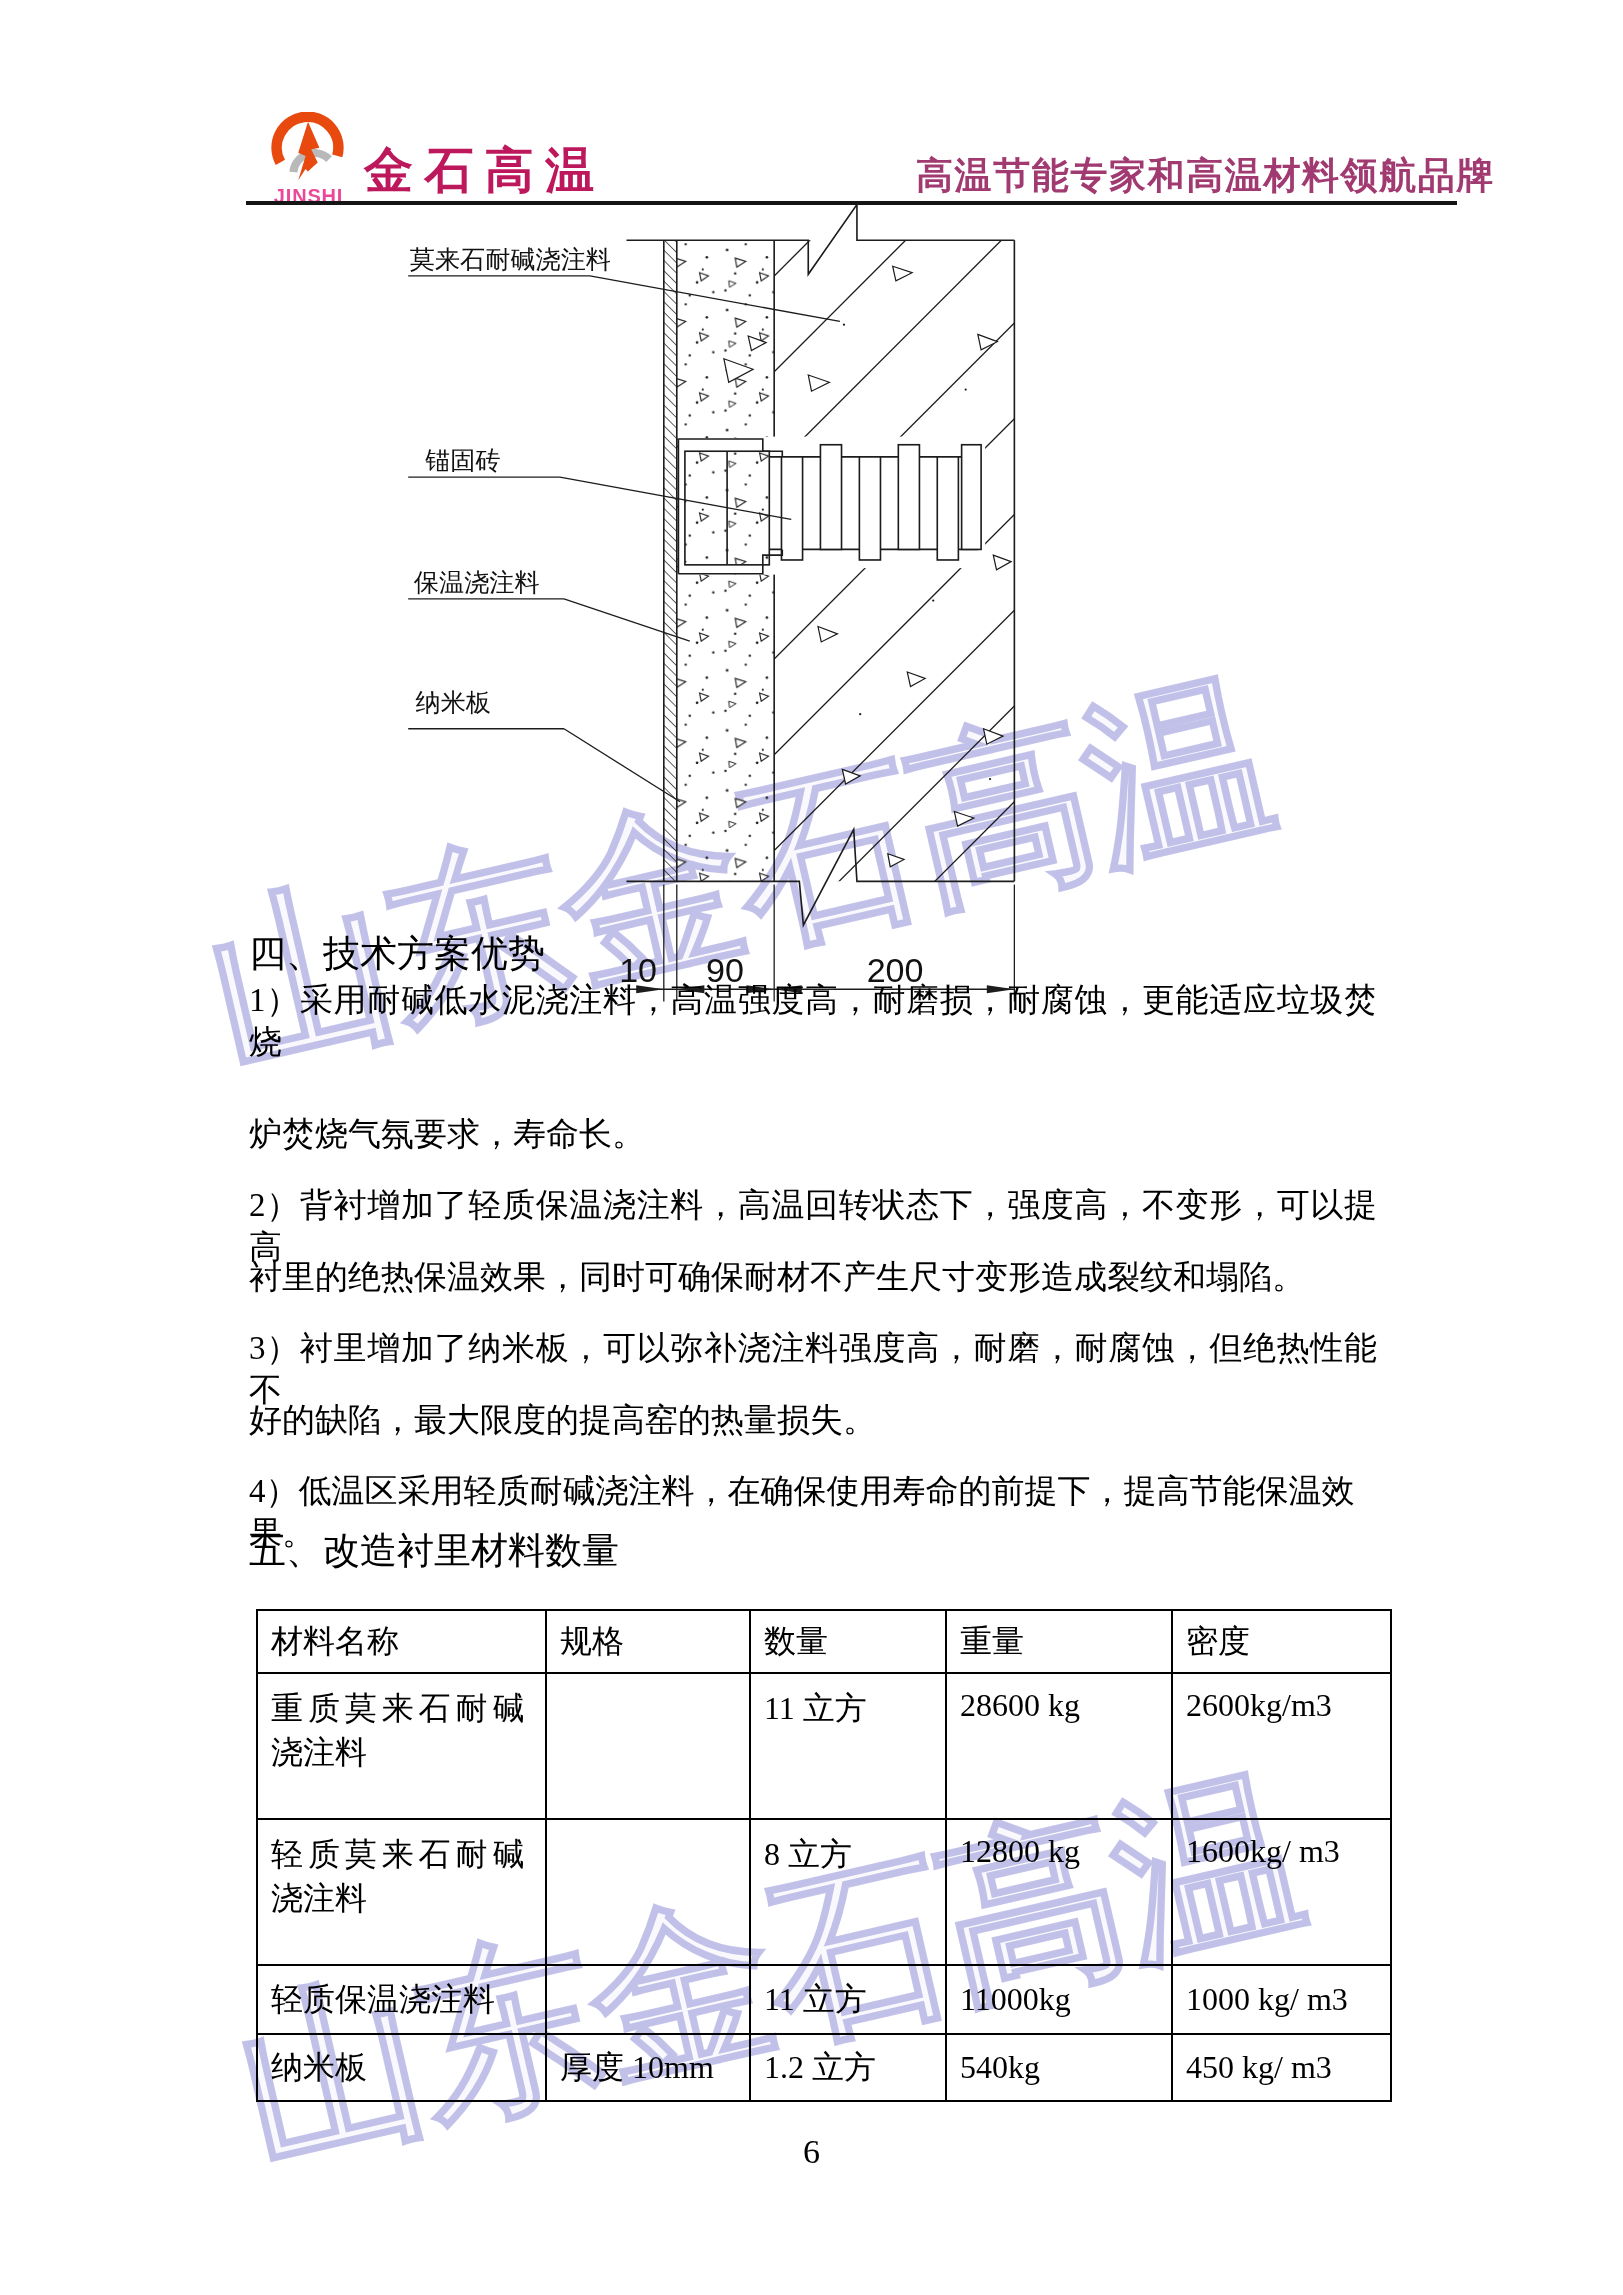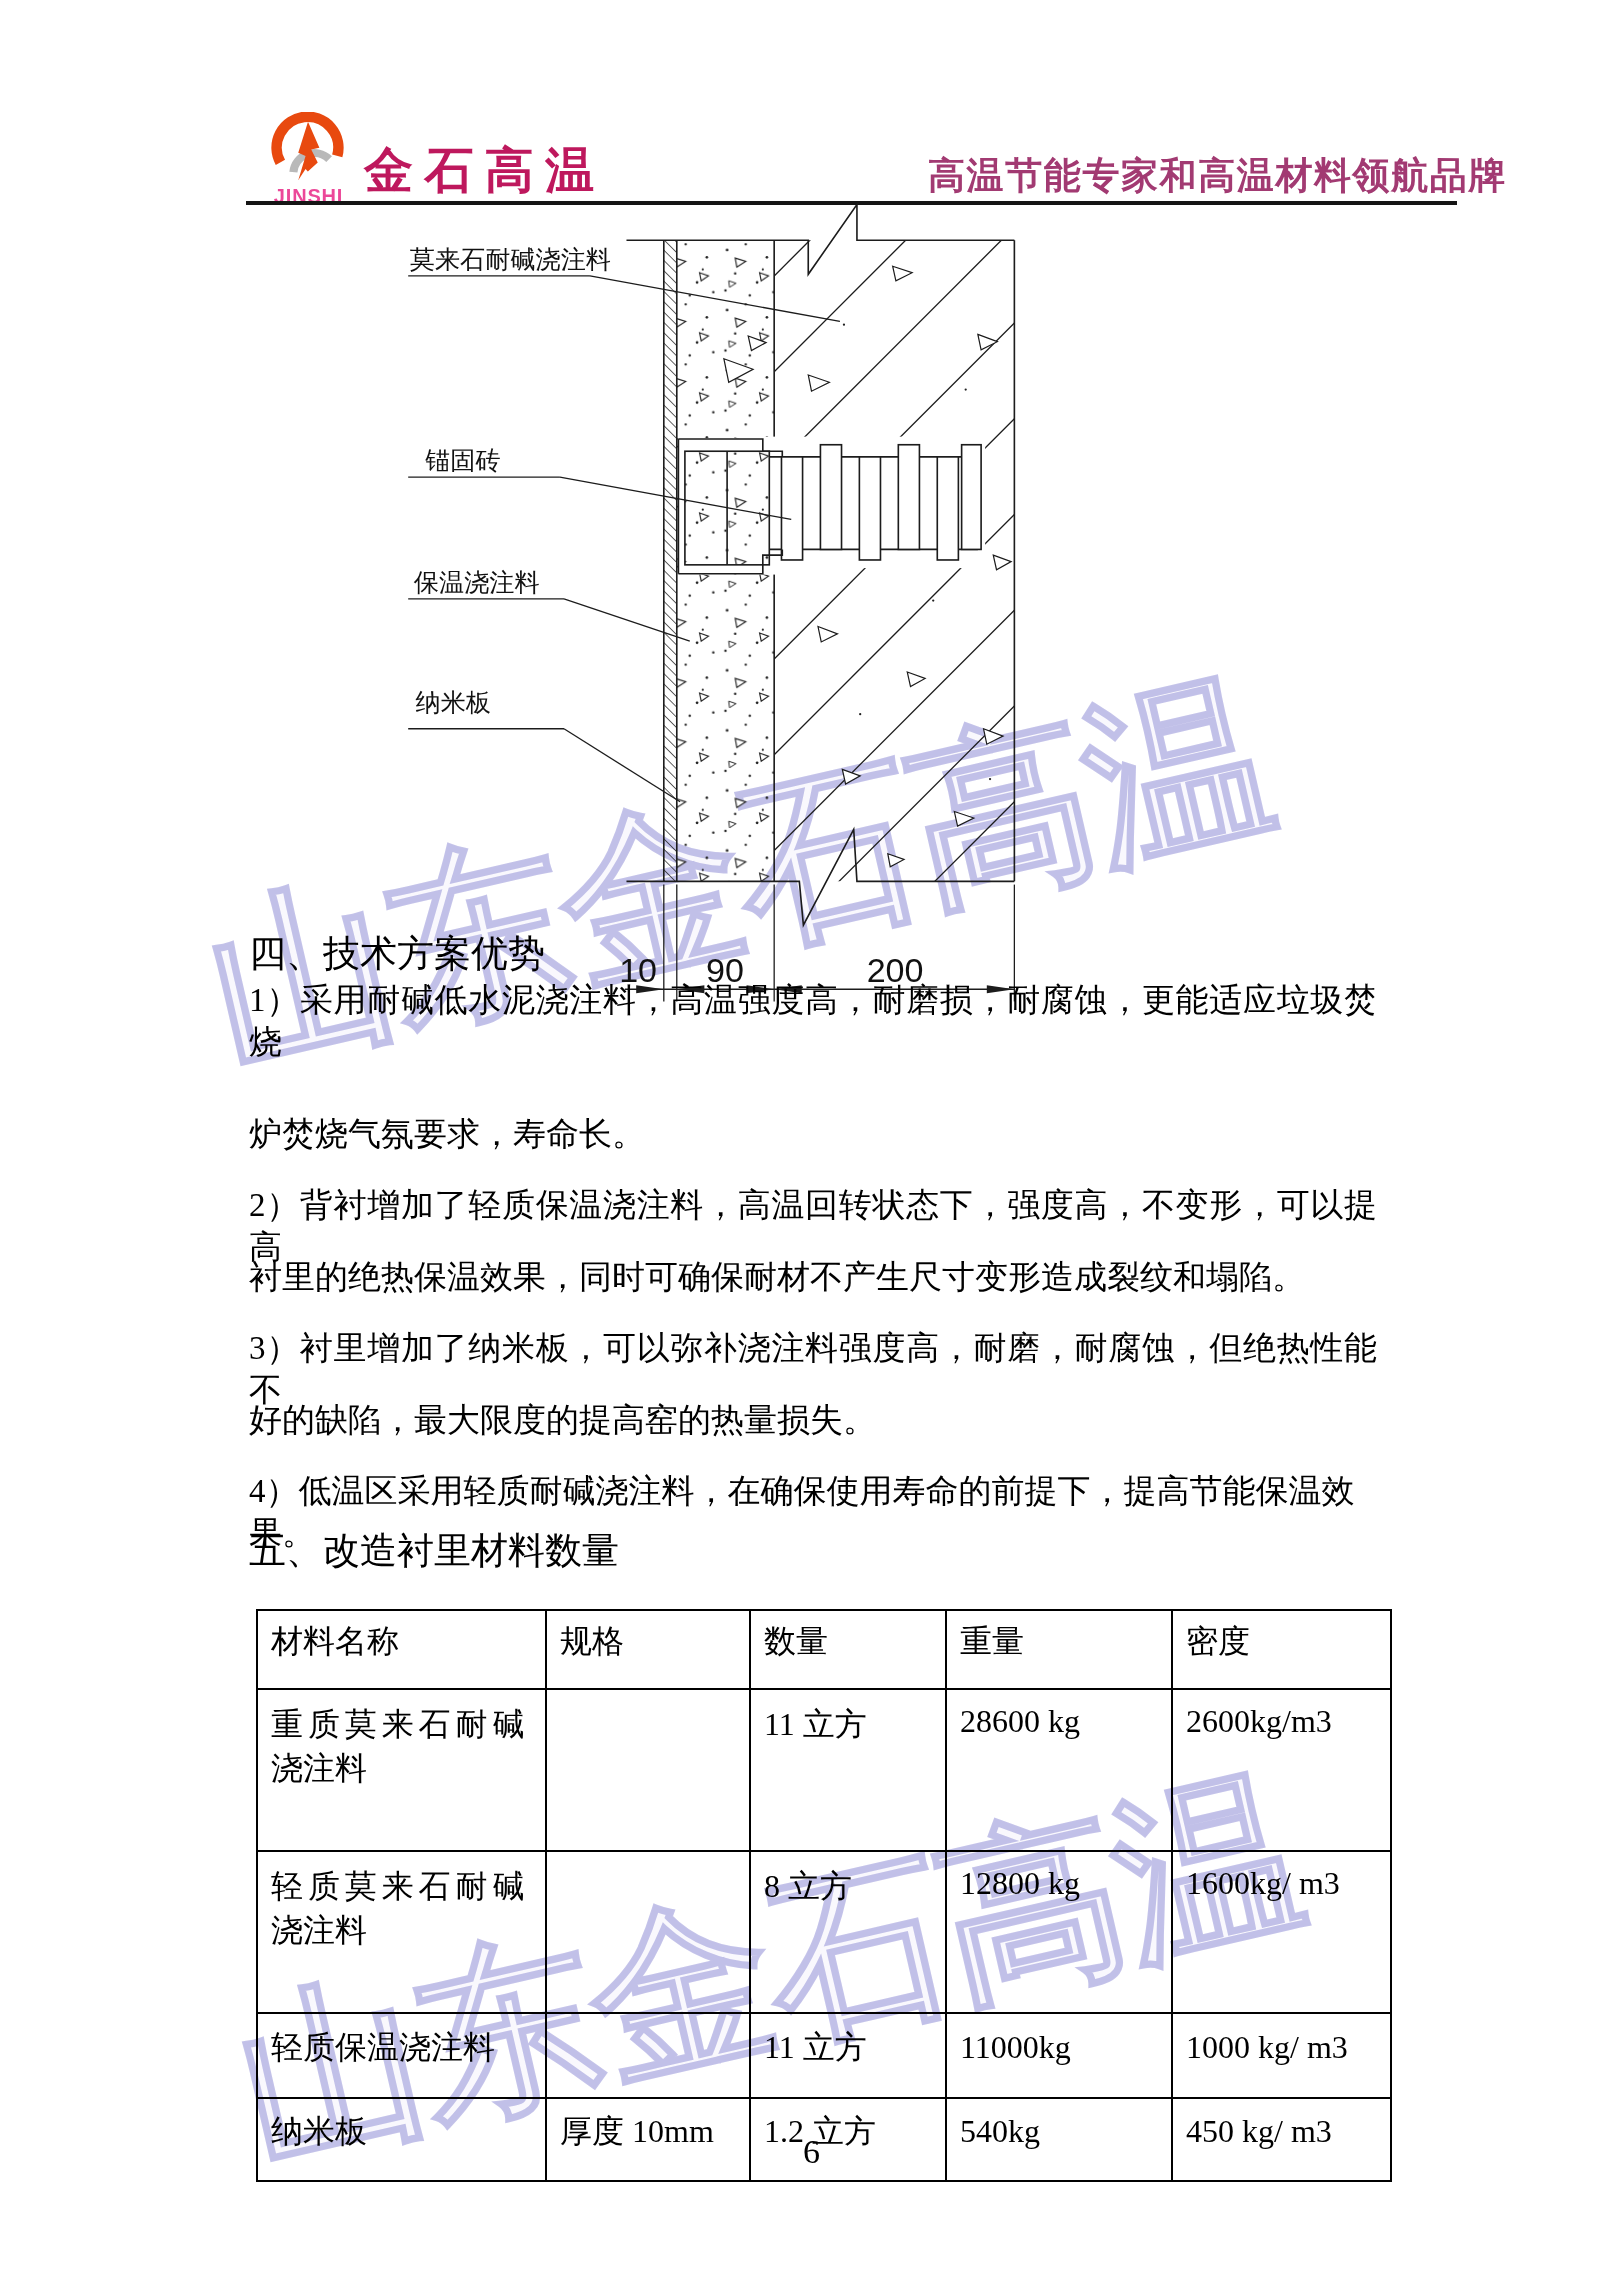--- a/index.html
+++ b/index.html
@@ -5,21 +5,21 @@
   html,body{margin:0;padding:0;background:#ffffff;}
   body{width:1623px;height:2295px;position:relative;font-family:"Liberation Serif",serif;color:#000;}
   .page{position:absolute;inset:0;overflow:hidden;background:#fff;}
 
   
   .logo-icon{position:absolute;left:269px;top:112px;width:78px;height:78px;}
   .brand-en{position:absolute;left:258px;top:185px;width:101px;text-align:center;
     font-family:"Liberation Sans",sans-serif;font-weight:700;font-size:20px;letter-spacing:0.8px;color:#ec4899;}
   .brand-cn{position:absolute;left:364px;top:146px;font-size:49px;line-height:49px;color:#be185d;
     font-weight:700;letter-spacing:11.4px;}
-  .slogan{position:absolute;left:916px;top:156px;font-size:37px;line-height:39px;color:#a23a72;font-weight:600;letter-spacing:1.6px;margin-left:12px;}
+  .slogan{position:absolute;left:916px;top:156px;font-size:37px;line-height:39px;color:#a23a72;font-weight:600;letter-spacing:1.6px;}
   .header-rule{position:absolute;left:246px;top:201px;width:1211px;height:4px;background:#151515;}
 
   
   .watermark{position:absolute;white-space:nowrap;font-family:"Liberation Sans",sans-serif;
     font-size:183px;font-weight:700;letter-spacing:-3.2px;color:rgba(165,162,225,0.07);
     -webkit-text-stroke:1.6px rgba(148,146,215,0.55);
     transform:rotate(-13deg);transform-origin:50% 50%;pointer-events:none;}
   #wm1{left:199px;top:753px;}
   #wm2{left:229px;top:1849px;}
 
@@ -35,21 +35,21 @@
   
   .h4title,.h5title{position:absolute;left:249px;width:1128px;font-family:"Liberation Sans",sans-serif;
     font-weight:400;font-size:37px;line-height:41px;color:#000;}
   .bline{position:absolute;left:249px;width:1128px;font-size:33px;line-height:42px;color:#000;}
   .jline{text-align:justify;text-align-last:justify;text-justify:inter-ideograph;}
   .lline{text-align:left;}
 
   
   .mat-table{position:absolute;left:256px;top:1609px;border-collapse:collapse;table-layout:fixed;
     font-size:32px;color:#000;}
-  .mat-table td{border:2.4px solid #000;padding:0 0 16px 13px;vertical-align:middle;overflow:hidden;}
+  .mat-table td{border:2.4px solid #000;padding:0 0 0 13px;vertical-align:middle;overflow:hidden;}
   .mat-table tr.hdr td{height:61px;}
   .mat-table tr.big td{height:131px;vertical-align:top;padding-top:13px;}
   .mat-table tr.sm1 td{height:67px;}
   .mat-table tr.sm2 td{height:65px;}
   .nm1{letter-spacing:4.9px;}
   .nm2{}
 
   .pagenum{position:absolute;left:0;top:2133px;width:1623px;text-align:center;font-size:34px;color:#000;}
 </style>
 </head>

